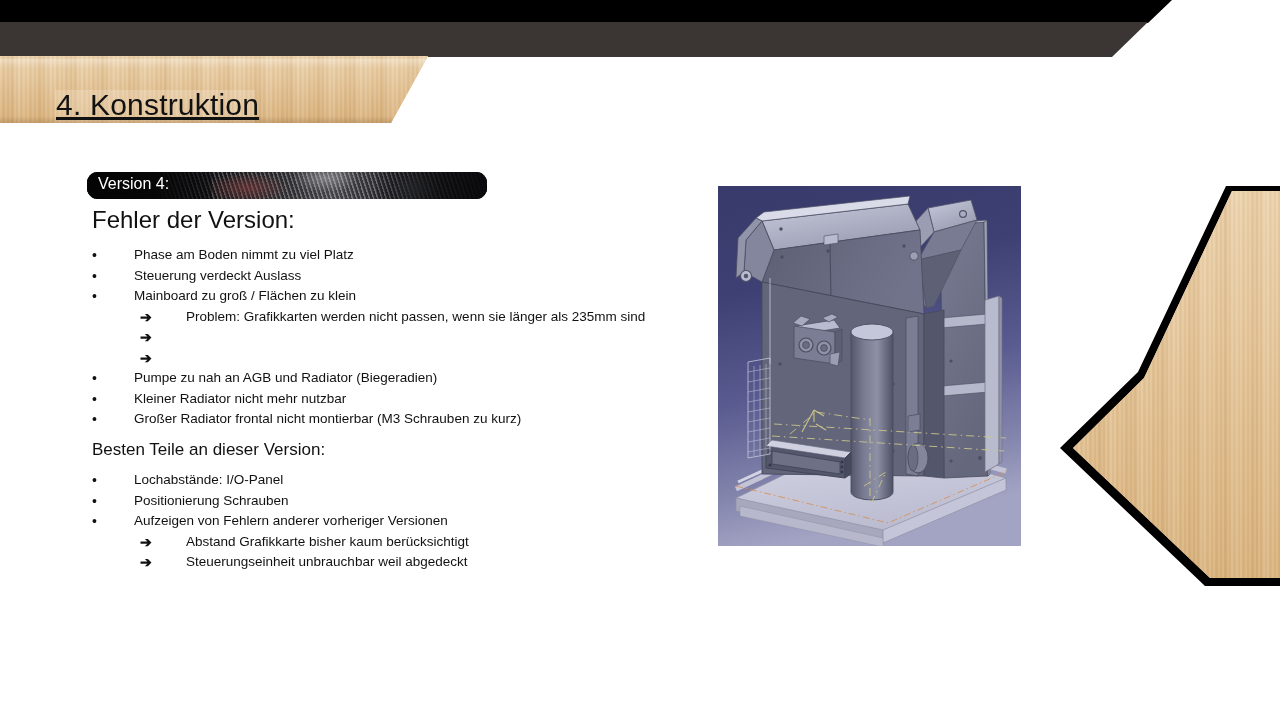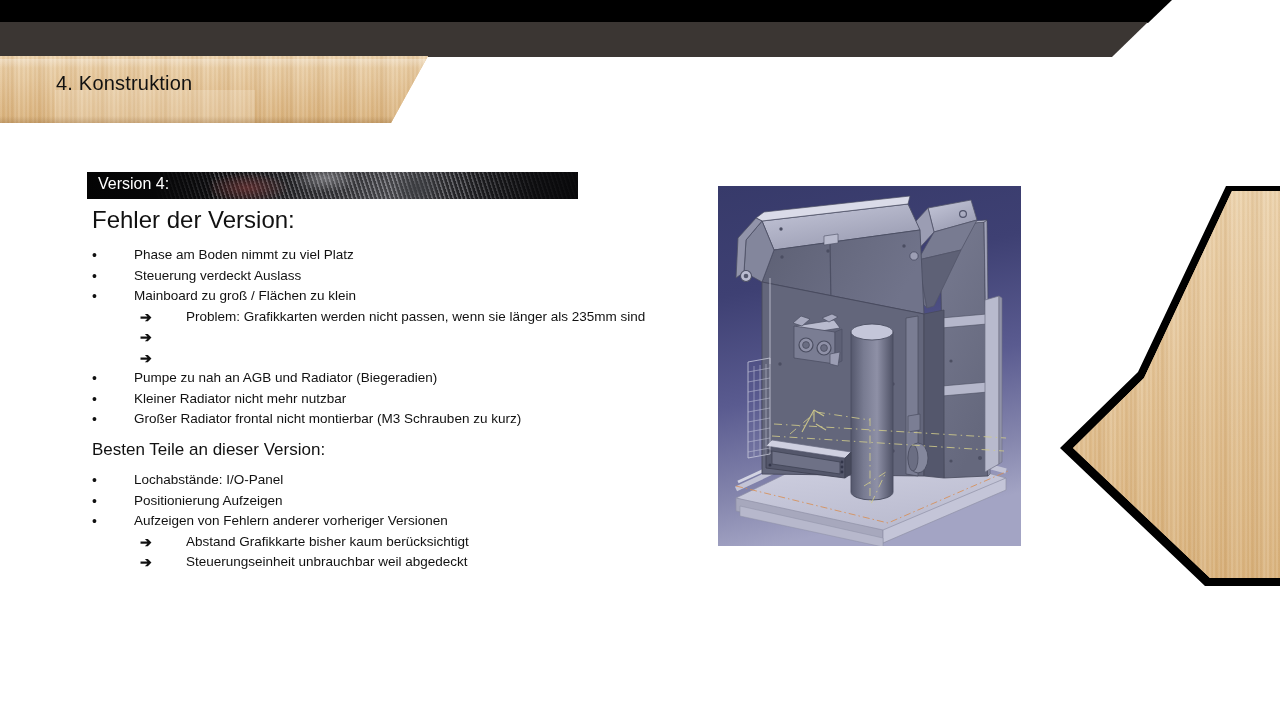--- a/index.html
+++ b/index.html
@@ -81,26 +81,27 @@
     left: 0; bottom: 0; width: 100%; height: 7px;
     background: linear-gradient(180deg, rgba(150,110,60,0.00), rgba(140,100,55,0.30));
   }
   .wood-banner .wood-patch {
     position: absolute;
     left: 55px; top: 34px; width: 200px; height: 33px;
     background: rgba(255,250,240,0.22);
   }
   .slide-title {
     position: absolute;
-    left: 56px; top: 72px;
-    font-size: 20px;
+    left: 56px; top: 88px;
+    font-size: 30px;
     font-weight: 400;
     letter-spacing: 0.2px;
     color: #111111;
     white-space: nowrap;
+    text-decoration: underline;
   }
 
   
   .chevron-wrap {
     position: absolute;
     left: 1060px; top: 186px;
     width: 220px; height: 400px;
   }
   .chevron-black {
     position: absolute;
@@ -112,23 +113,24 @@
     position: absolute;
     left: 0; top: 0; width: 220px; height: 400px;
     clip-path: polygon(172px 5px, 220px 5px, 220px 392px, 150px 392px, 13px 262px, 84px 192px);
     overflow: hidden;
   }
 
   
   .version-bar {
     position: absolute;
     left: 87px; top: 172px;
-    width: 491px; height: 27px;
+    width: 400px; height: 27px;
     overflow: hidden;
     background: #0f766e;
+    border-radius: 11px;
   }
   .version-bar .photo {
     position: absolute;
     left: 0; top: 0; right: 0; bottom: 0;
     background:
       radial-gradient(ellipse 60px 22px at 160px 16px, rgba(140,60,60,0.55), rgba(0,0,0,0) 70%),
       radial-gradient(ellipse 46px 20px at 238px 6px, rgba(205,205,210,0.42), rgba(0,0,0,0) 72%),
       radial-gradient(ellipse 36px 26px at 330px 16px, rgba(60,62,66,0.8), rgba(0,0,0,0) 70%),
       repeating-linear-gradient(72deg,
         rgba(225,225,230,0.30) 0px,
@@ -274,21 +276,21 @@
         <span class="b-mark">•</span>
         <span class="b-text">Großer Radiator frontal nicht montierbar (M3 Schrauben zu kurz)</span>
       </div>
       <div class="plain-line">Besten Teile an dieser Version:</div>
       <div class="b-row lvl1">
         <span class="b-mark">•</span>
         <span class="b-text">Lochabstände: I/O-Panel</span>
       </div>
       <div class="b-row lvl1">
         <span class="b-mark">•</span>
-        <span class="b-text">Positionierung Aufzeigen</span>
+        <span class="b-text">Positionierung Schrauben</span>
       </div>
       <div class="b-row lvl1">
         <span class="b-mark">•</span>
         <span class="b-text">Aufzeigen von Fehlern anderer vorheriger Versionen</span>
       </div>
       <div class="b-row lvl2">
         <span class="b-mark">➔</span>
         <span class="b-text">Abstand Grafikkarte bisher kaum berücksichtigt</span>
       </div>
       <div class="b-row lvl2">

